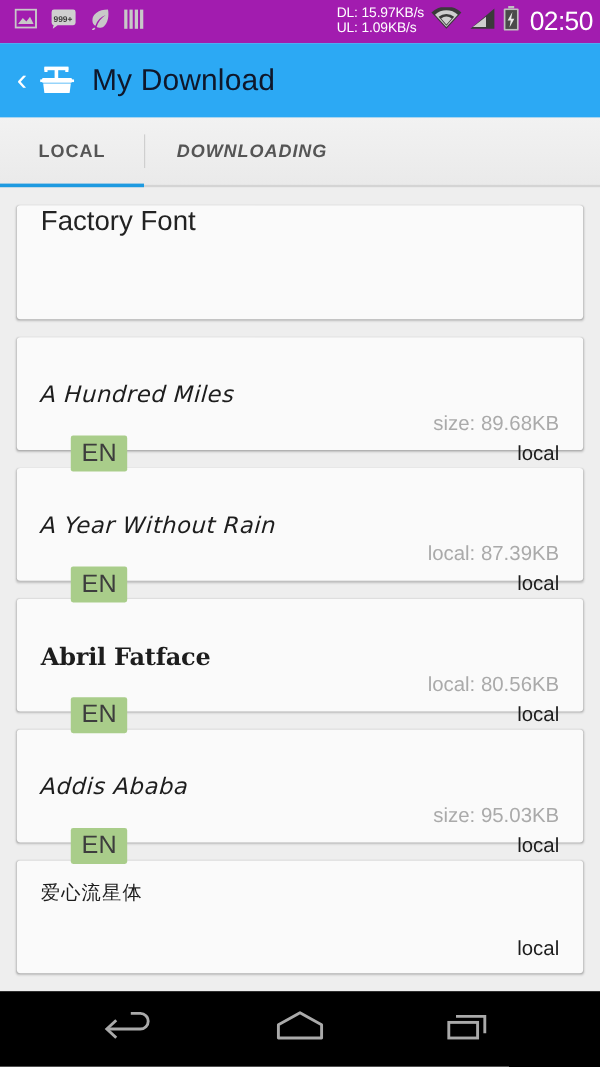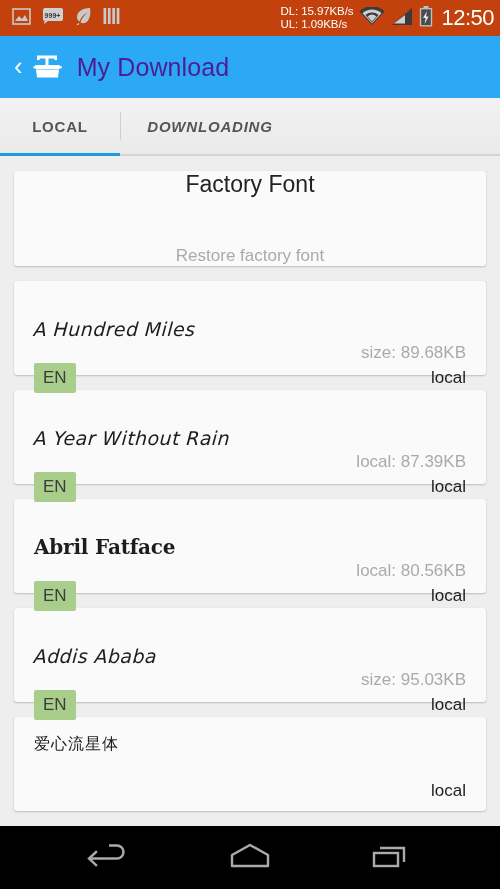--- a/index.html
+++ b/index.html
@@ -15,21 +15,21 @@
     position: relative;
     width: 500px;
     height: 889px;
     overflow: hidden;
     background: #eeeeee;
   }
 
   
   .statusbar {
     height: 36px;
-    background: #c2410c;
+    background: #a21caf;
     display: flex;
     align-items: center;
     padding: 0 6px 0 12px;
     box-sizing: border-box;
   }
   .status-left {
     display: flex;
     align-items: center;
     gap: 11px;
     flex: 0 0 auto;
@@ -78,21 +78,21 @@
     padding: 0 6px 2px 0;
     cursor: pointer;
     user-select: none;
   }
   .app-icon {
     margin: 0 14px 0 4px;
     display: flex;
     align-items: center;
   }
   .actionbar-title {
-    color: #4c1d95;
+    color: #0f172a;
     font-size: 25px;
     line-height: 28px;
     font-weight: normal;
     letter-spacing: 0.1px;
   }
 
   
   .tabbar {
     height: 58px;
     background: #efefef;
@@ -149,23 +149,21 @@
     background: #fafafa;
     margin: 15px 14px 0 14px;
     border-radius: 3px;
     box-shadow: 0 1px 2px rgba(0,0,0,0.20), 0 0 1px rgba(0,0,0,0.10);
     box-sizing: border-box;
     cursor: pointer;
   }
   .card-factory {
     height: 95px;
     display: flex;
-    align-items: center;
     padding: 0 20px;
-    flex-direction: column;
   }
   .factory-title {
     font-size: 23px;
     color: #222222;
     flex: 1 1 auto;
   }
   .factory-action {
     font-size: 17px;
     color: #aaaaaa;
   }
@@ -209,25 +207,26 @@
   }
   .font-size-label {
     font-size: 17px;
     color: #aaaaaa;
     white-space: nowrap;
     margin-top: 48px;
   }
   .lang-badge {
     background: #a9cd8a;
     color: #3d3d3d;
-    font-size: 17px;
+    font-size: 21px;
     line-height: 17px;
     padding: 6px 9px 7px 9px;
     border-radius: 2px;
     display: inline-block;
+    margin-left: 25px;
   }
   .status-label {
     font-size: 17px;
     color: #1d1d1d;
     white-space: nowrap;
   }
 
   
   .navbar {
     position: absolute;
@@ -308,21 +307,21 @@
         </svg>
       </span>
       <span class="sicon">
         <svg width="14" height="21" viewBox="0 0 14 21">
           <rect x="4.5" y="0" width="5" height="2" fill="#bfbfbf"></rect>
           <rect x="0.8" y="2" width="12.4" height="18.5" rx="1" fill="#bfbfbf"></rect>
           <rect x="2.2" y="3.4" width="9.6" height="15.7" fill="#4a4a4a"></rect>
           <path d="M8 5 L4 12 L6.6 12 L5.6 18 L9.6 10.6 L7 10.6 Z" fill="#e8e8e8"></path>
         </svg>
       </span>
-      <span class="clock">12:50</span>
+      <span class="clock">02:50</span>
     </div>
   </div>
 
   <div class="actionbar">
     <span class="back-chevron">‹</span>
     <span class="app-icon">
       <svg width="30" height="26" viewBox="0 0 30 26">
         <rect x="4" y="1.5" width="20" height="3" fill="#ffffff"></rect>
         <rect x="12.5" y="3" width="3" height="8" fill="#ffffff"></rect>
         <rect x="4" y="2" width="2.6" height="4" fill="#ffffff"></rect>
@@ -343,21 +342,20 @@
     <div class="tab wide">
       <span>DOWNLOADING</span>
     </div>
     <div class="tab-indicator"></div>
   </div>
 
   <div class="list">
 
     <div class="card card-factory">
       <span class="factory-title">Factory Font</span>
-      <span class="factory-action">Restore factory font</span>
     </div>
 
     <div class="card card-font">
       <div class="font-row">
         <span class="font-name hand">A Hundred Miles</span>
         <span class="font-size-label">size: 89.68KB</span>
       </div>
       <div class="font-row">
         <span class="lang-badge">EN</span>
         <span class="status-label">local</span>

